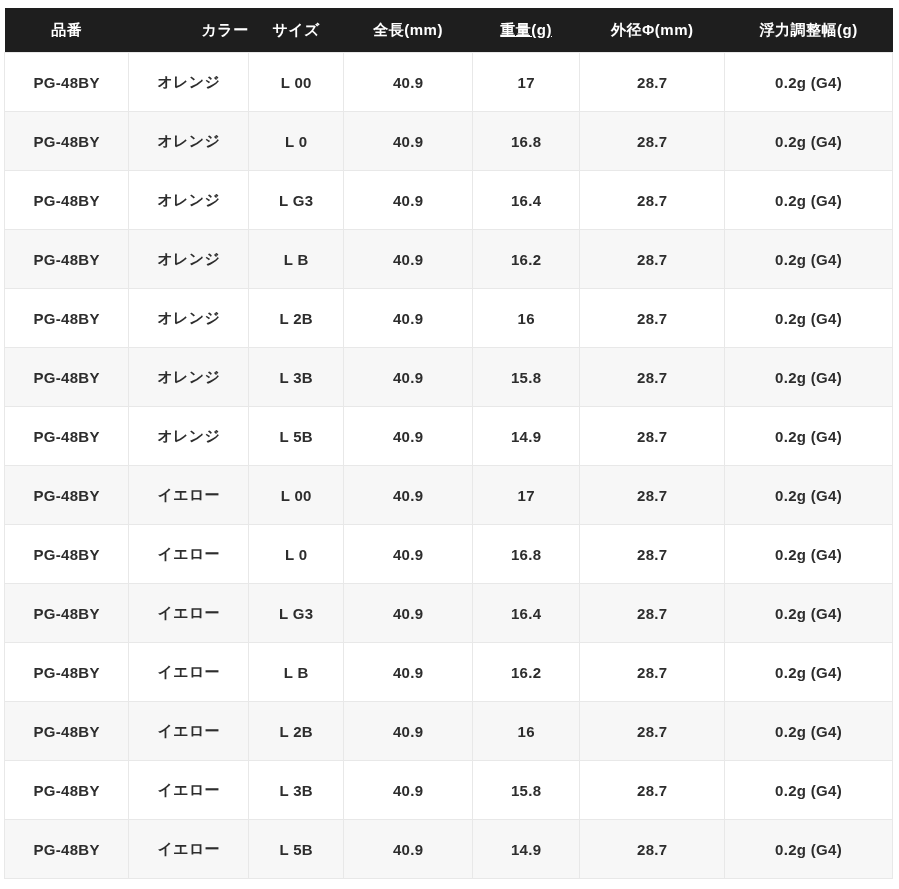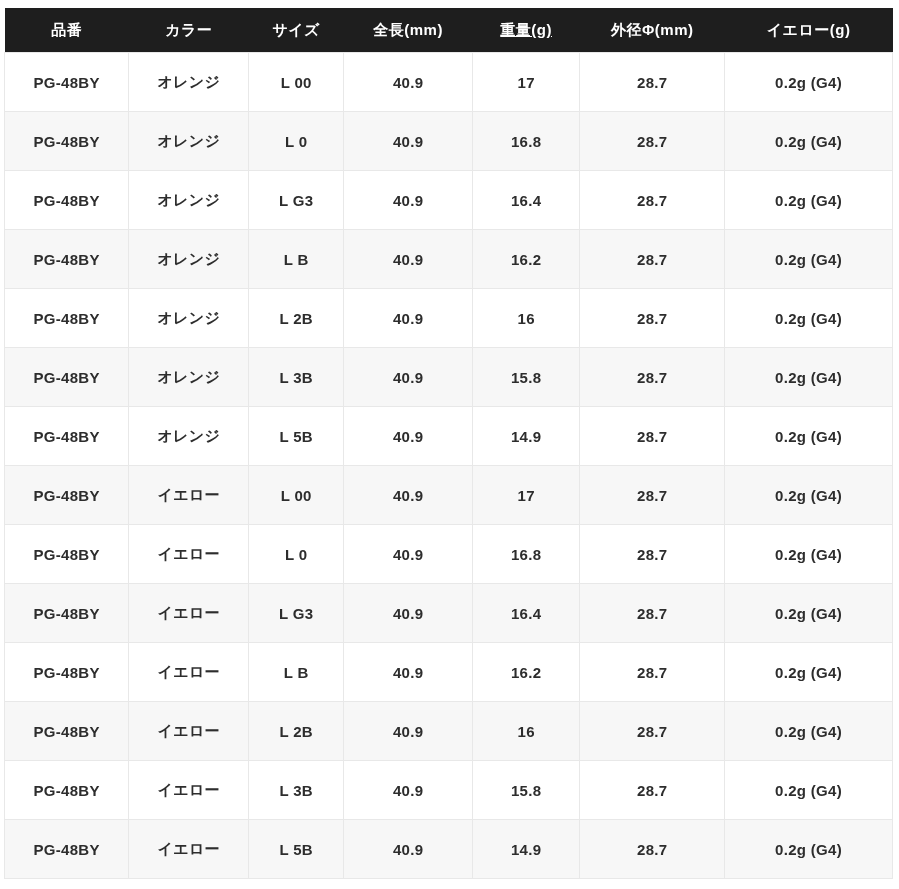--- a/index.html
+++ b/index.html
@@ -57,26 +57,26 @@
   }
 </style>
 </head>
 <body>
 
 <div class="page">
   <table class="spec-table">
     <thead>
       <tr id="header-row">
           <th style="width: 14%;">品番</th>
-          <th style="width: 13.5%;">カラー</th>
+          <th style="width: 13.5%; text-align: right;">カラー</th>
           <th style="width: 10.7%;">サイズ</th>
           <th style="width: 14.5%;">全長(mm)</th>
           <th style="width: 12.1%; text-decoration: underline;">重量(g)</th>
           <th style="width: 16.3%;">外径Φ(mm)</th>
-          <th style="width: 18.9%;">イエロー(g)</th>
+          <th style="width: 18.9%;">浮力調整幅(g)</th>
         </tr>
     </thead>
     <tbody id="table-body">
         <tr>
           <td>PG-48BY</td>
           <td>オレンジ</td>
           <td>L 00</td>
           <td>40.9</td>
           <td>17</td>
           <td>28.7</td>

